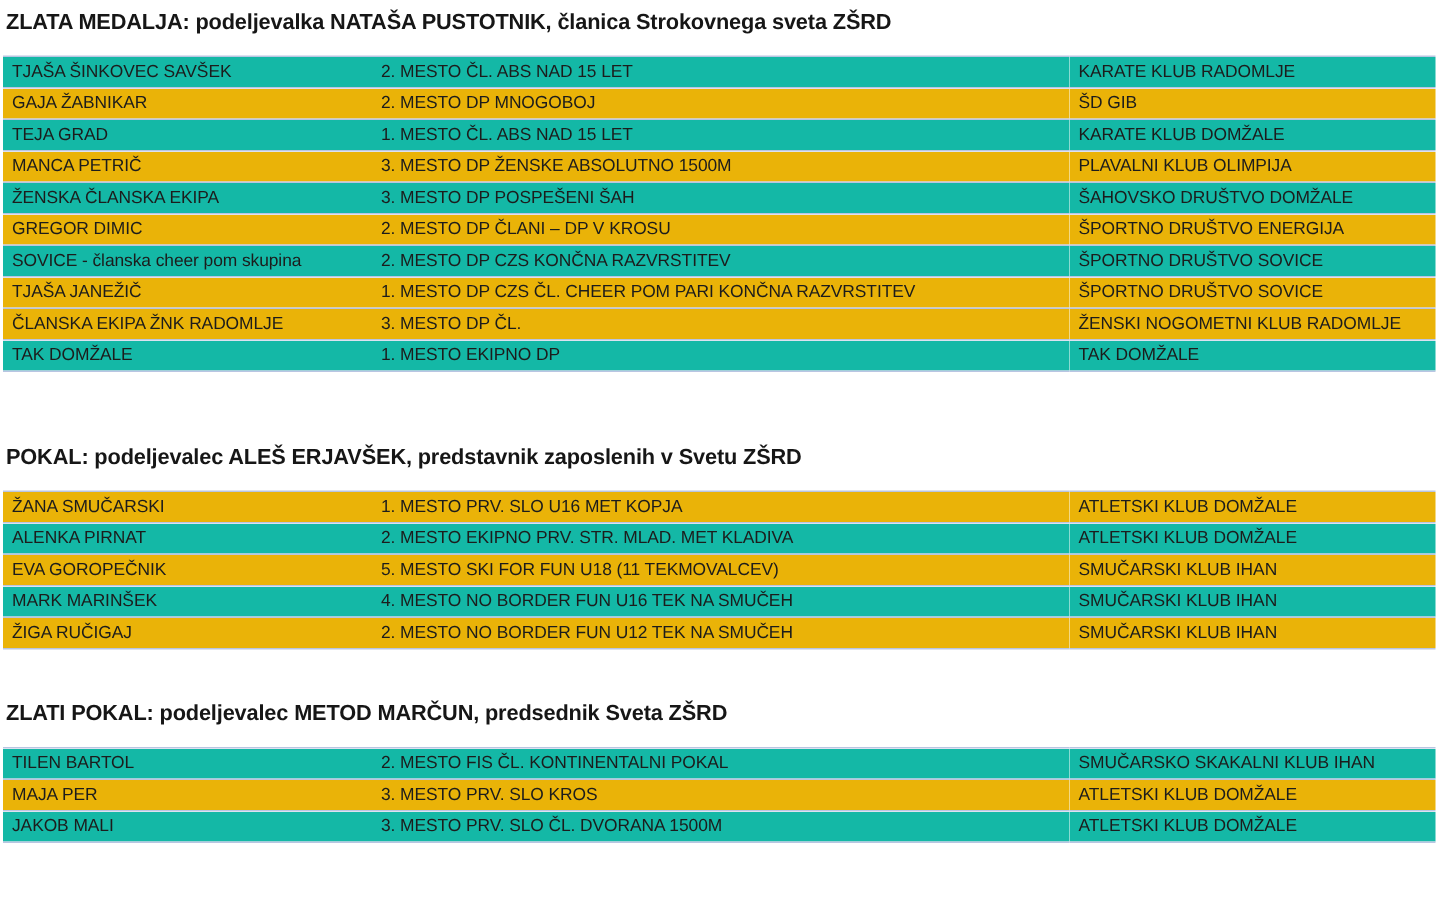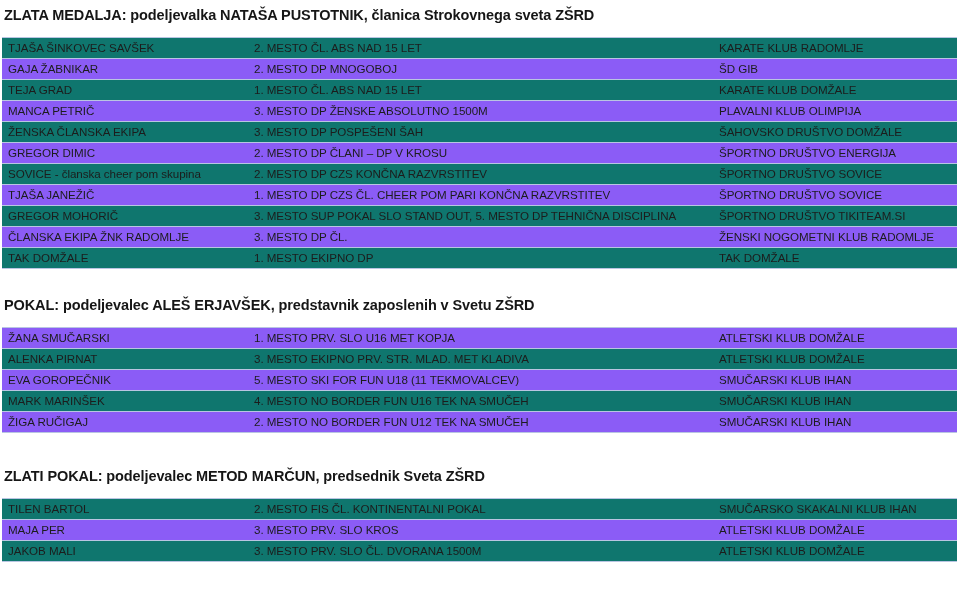--- a/index.html
+++ b/index.html
@@ -60,24 +60,24 @@
     padding: 0 4px 0 6px;
     vertical-align: middle;
     white-space: nowrap;
     overflow: hidden;
     border-top: 1px solid #b9c5e2;
     border-bottom: 1px solid #b9c5e2;
     letter-spacing: -0.05px;
   }
 
   .award-table tr.band td {
-    background: #0f766e;
+    background: #14b8a6;
   }
   .award-table tr.plain td {
-    background: #8b5cf6;
+    background: #eab308;
   }
 
   
   #sec-0 { position: absolute; left: 0; top: 8px; }
   #sec-0 .section-heading { margin-bottom: 14px; }
 
   #sec-1 { position: absolute; left: 0; top: 298px; }
   #sec-1 .section-heading { margin-bottom: 14px; }
 
   #sec-2 { position: absolute; left: 0; top: 469px; }
@@ -130,25 +130,20 @@
           <tr class="band">
             <td>SOVICE - članska cheer pom skupina</td>
             <td>2. MESTO DP CZS KONČNA RAZVRSTITEV</td>
             <td>ŠPORTNO DRUŠTVO SOVICE</td>
           </tr>
           <tr class="plain">
             <td>TJAŠA JANEŽIČ</td>
             <td>1. MESTO DP CZS ČL. CHEER POM PARI KONČNA RAZVRSTITEV</td>
             <td>ŠPORTNO DRUŠTVO SOVICE</td>
           </tr>
-          <tr class="band">
-            <td>GREGOR MOHORIČ</td>
-            <td>3. MESTO SUP POKAL SLO STAND OUT, 5. MESTO DP TEHNIČNA DISCIPLINA</td>
-            <td>ŠPORTNO DRUŠTVO TIKITEAM.SI</td>
-          </tr>
           <tr class="plain">
             <td>ČLANSKA EKIPA ŽNK RADOMLJE</td>
             <td>3. MESTO DP ČL.</td>
             <td>ŽENSKI NOGOMETNI KLUB RADOMLJE</td>
           </tr>
           <tr class="band">
             <td>TAK DOMŽALE</td>
             <td>1. MESTO EKIPNO DP</td>
             <td>TAK DOMŽALE</td>
           </tr>
@@ -165,21 +160,21 @@
           <col class="c-club">
       </colgroup>
       <tbody>
           <tr class="plain">
             <td>ŽANA SMUČARSKI</td>
             <td>1. MESTO PRV. SLO U16 MET KOPJA</td>
             <td>ATLETSKI KLUB DOMŽALE</td>
           </tr>
           <tr class="band">
             <td>ALENKA PIRNAT</td>
-            <td>3. MESTO EKIPNO PRV. STR. MLAD. MET KLADIVA</td>
+            <td>2. MESTO EKIPNO PRV. STR. MLAD. MET KLADIVA</td>
             <td>ATLETSKI KLUB DOMŽALE</td>
           </tr>
           <tr class="plain">
             <td>EVA GOROPEČNIK</td>
             <td>5. MESTO SKI FOR FUN U18 (11 TEKMOVALCEV)</td>
             <td>SMUČARSKI KLUB IHAN</td>
           </tr>
           <tr class="band">
             <td>MARK MARINŠEK</td>
             <td>4. MESTO NO BORDER FUN U16 TEK NA SMUČEH</td>

